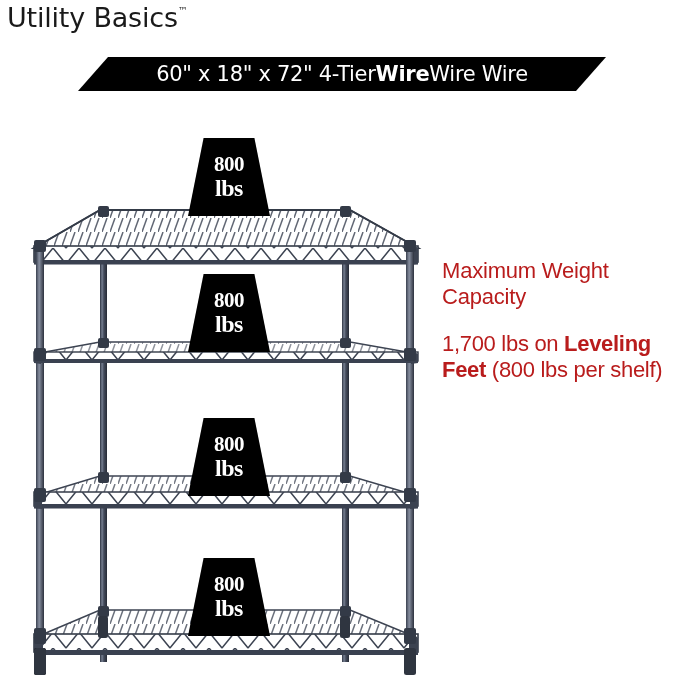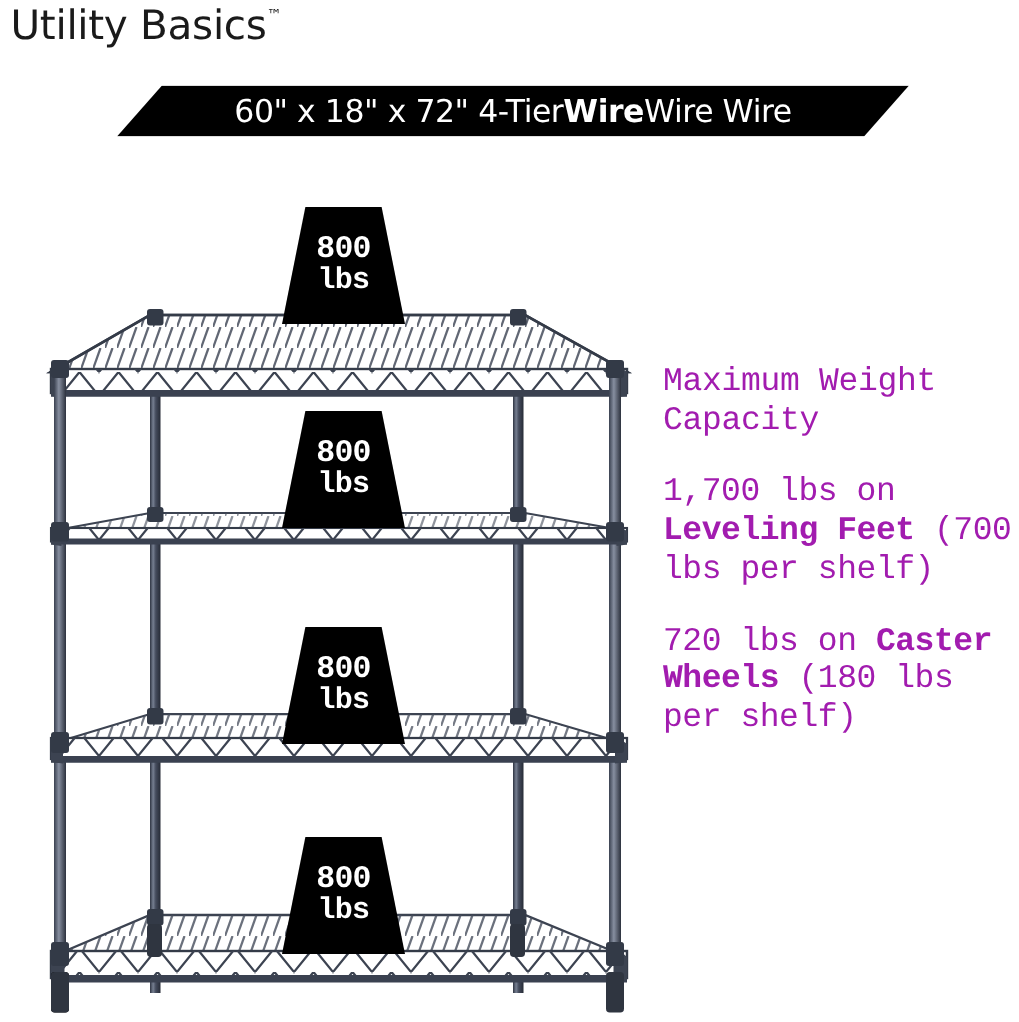--- a/index.html
+++ b/index.html
@@ -46,23 +46,23 @@
     font-family:"DejaVu Sans", sans-serif;
     font-size:21px;font-weight:700;letter-spacing:-0.3px;
     white-space:nowrap;
     padding-bottom:1px;
   }
   .banner-text .reg{font-weight:500;}
   .banner-text .bold{font-weight:800;}
 
   
   .copy{
-    position:absolute;left:442px;top:242px;width:238px;
-    font-family:Liberation Mono, monospace;
-    color:#a21caf;
+    position:absolute;left:442px;top:258px;width:238px;
+    font-family:Liberation Sans, sans-serif;
+    color:#b91c1c;
   }
   .copy h2{
     margin:0;
     font-size:22px;font-weight:400;line-height:1.17;
     letter-spacing:-0.2px;
   }
   .copy p{
     margin:22px 0 0 0;
     font-size:22px;font-weight:400;line-height:1.17;
     letter-spacing:-0.3px;
@@ -73,28 +73,28 @@
   .rack{position:absolute;left:14px;top:120px;width:420px;height:558px;}
   .rack svg{display:block;width:100%;height:100%;}
 
   
   .badge{
     position:absolute;
     background:#000000;
     display:flex;flex-direction:column;
     align-items:center;justify-content:center;
     color:#ffffff;
-    font-family:Liberation Mono, monospace;
+    font-family:Liberation Serif, serif;
     font-weight:800;
     line-height:1.0;
     clip-path:polygon(19% 0%, 81% 0%, 100% 100%, 0% 100%);
     -webkit-clip-path:polygon(19% 0%, 81% 0%, 100% 100%, 0% 100%);
   }
   .badge .n{font-size:21px;letter-spacing:-0.5px;}
-  .badge .u{font-size:20px;margin-top:1px;letter-spacing:-0.5px;}
+  .badge .u{font-size:24px;margin-top:1px;letter-spacing:-0.5px;}
 
   .badge-1{left:188px;top:138px;width:82px;height:78px;}
   .badge-2{left:188px;top:274px;width:82px;height:78px;}
   .badge-3{left:188px;top:418px;width:82px;height:78px;}
   .badge-4{left:188px;top:558px;width:82px;height:78px;}
 </style>
 </head>
 <body>
 
 <div id="root">
@@ -232,20 +232,17 @@
     <span class="u">lbs</span>
   </div>
   <div class="badge badge-4">
     <span class="n">800</span>
     <span class="u">lbs</span>
   </div>
 
   <div class="copy">
     <h2>Maximum Weight Capacity</h2>
     <p>
-      <span>1,700 lbs on </span><b>Leveling Feet</b><span> (700 lbs per shelf)</span>
+      <span>1,700 lbs on </span><b>Leveling Feet</b><span> (800 lbs per shelf)</span>
     </p>
-    <p>
-      <span>720 lbs on </span><b>Caster Wheels</b><span> (180 lbs per shelf)</span>
-    </p>
   </div>
 
 </div>
 
 </body></html>

